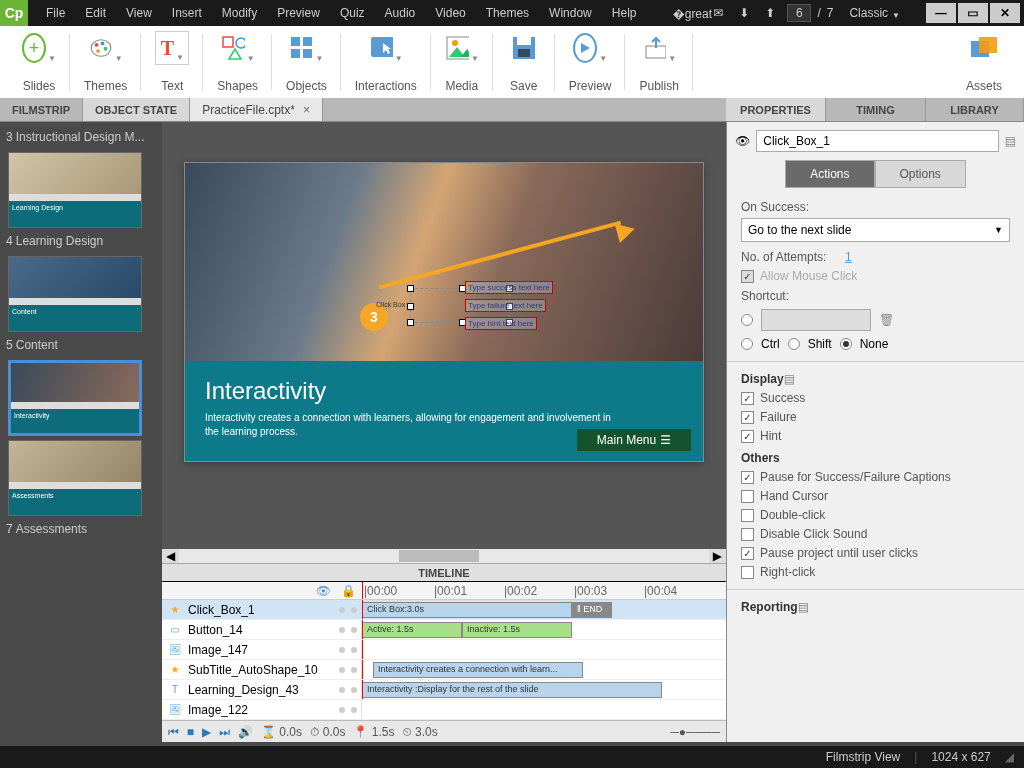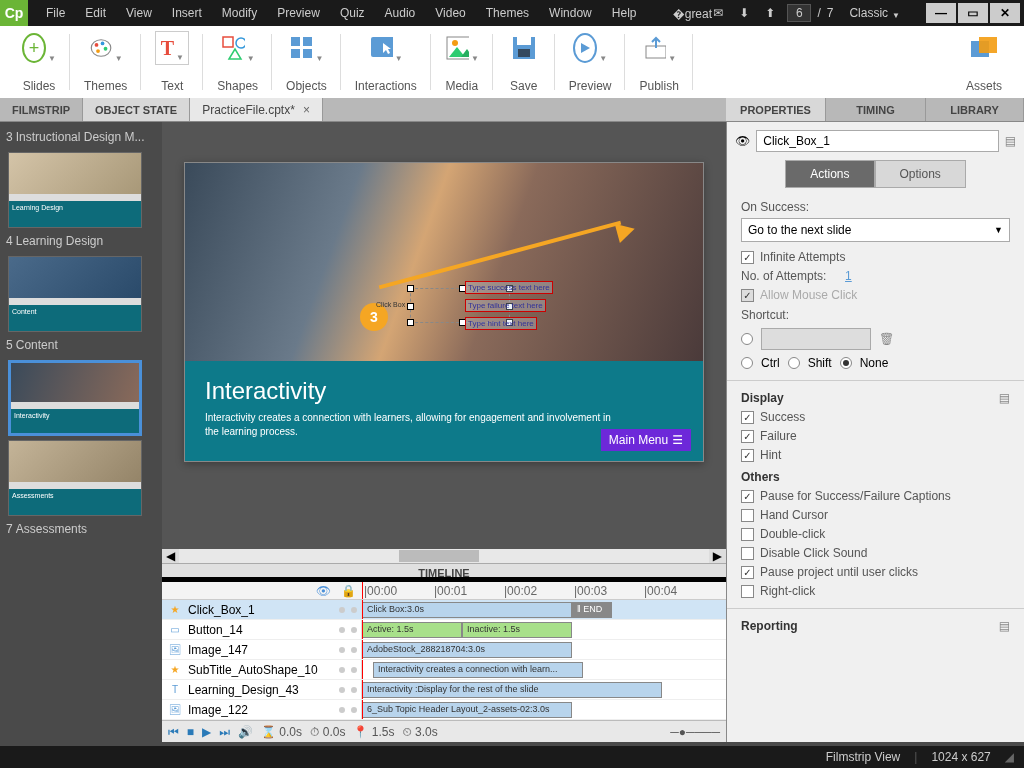--- a/index.html
+++ b/index.html
@@ -44,26 +44,26 @@
 .arrow{position:absolute;left:180px;top:50px;width:280px;height:80px}
 .arrow-line{position:absolute;width:250px;height:4px;background:#f5a623;transform:rotate(-15deg);top:40px;left:10px}
 .arrow-head{position:absolute;right:10px;top:8px;width:0;height:0;border-left:18px solid #f5a623;border-top:10px solid transparent;border-bottom:10px solid transparent;transform:rotate(-15deg)}
 .step-badge{position:absolute;left:175px;top:140px;width:28px;height:28px;background:#f5a623;border-radius:50%;color:#fff;display:flex;align-items:center;justify-content:center;font-weight:bold;font-size:14px}
 .clickbox{position:absolute;left:225px;top:125px;width:100px;height:35px;border:1px dashed #888}
 .sel-handle{position:absolute;width:7px;height:7px;background:#fff;border:1px solid #000}
 .cap{position:absolute;border:1px solid #c00;background:rgba(200,220,240,0.3);font-size:8px;color:#339;padding:1px 2px;white-space:nowrap}
 .slide-bar{position:absolute;bottom:0;left:0;right:0;height:100px;background:#0d7a8a;padding:16px 20px;color:#fff}
 .slide-title{font-size:24px;font-weight:300;margin-bottom:6px}
 .slide-desc{font-size:10px;line-height:1.4;max-width:420px}
-.main-menu-btn{position:absolute;right:12px;bottom:10px;background:#6d28d9;padding:4px 8px;color:#fff;font-size:11px;display:flex;align-items:center;gap:4px}
+.main-menu-btn{position:absolute;right:12px;bottom:10px;background:#14532d;padding:4px 20px;color:#fff;font-size:11px;display:flex;align-items:center;gap:4px}
 .hscroll{height:14px;background:#ddd;display:flex;align-items:center}
 .hscroll-track{flex:1;height:14px;background:#e8e8e8;position:relative}
 .hscroll-thumb{position:absolute;left:220px;width:80px;height:12px;background:#bbb;top:1px}
 .timeline{background:#fff;border-top:1px solid #aaa}
-.tl-header{height:18px;background:#e0e0e0;text-align:center;font-size:11px;font-weight:bold;color:#444;line-height:18px;border-bottom:5px solid #000000}
+.tl-header{height:18px;background:#e0e0e0;text-align:center;font-size:11px;font-weight:bold;color:#444;line-height:18px;border-bottom:1px solid #000000}
 .tl-ruler{height:18px;background:#f4f4f4;border-bottom:1px solid #ccc;display:flex;position:relative}
 .tl-ruler-left{width:200px;display:flex;align-items:center;justify-content:flex-end;padding-right:6px;gap:10px}
 .eye{color:#4a90d9}
 .lock{color:#4a90d9}
 .tl-ticks{flex:1;position:relative;font-size:9px;color:#666}
 .tl-tick{position:absolute;top:2px}
 .tl-row{height:20px;display:flex;border-bottom:1px solid #eee;align-items:center}
 .tl-row.sel{background:#d0e4f5}
 .tl-label{width:200px;display:flex;align-items:center;padding-left:6px;gap:6px;border-right:1px solid #ddd;height:100%}
 .tl-icon{width:14px;height:14px;display:inline-flex;align-items:center;justify-content:center;font-size:10px}
@@ -82,21 +82,21 @@
 .prop-subtab.active{background:#6a6a6a;color:#fff}
 .prop-body{padding:6px 14px}
 .prop-label{color:#555;font-size:12px;margin-bottom:4px;margin-top:6px}
 .prop-select{width:100%;height:24px;border:1px solid #aaa;background:#fff;padding:0 6px;display:flex;align-items:center;justify-content:space-between;margin-bottom:8px}
 .chk-row{display:flex;align-items:center;gap:6px;margin:5px 0;color:#555}
 .chk{width:13px;height:13px;border:1px solid #888;background:#fff;display:inline-flex;align-items:center;justify-content:center;font-size:10px}
 .chk.checked::after{content:"✓";color:#333}
 .chk.disabled{background:#ddd}
 .radio{width:12px;height:12px;border:1px solid #888;border-radius:50%;background:#fff;display:inline-flex;align-items:center;justify-content:center}
 .radio.checked::after{content:"";width:6px;height:6px;background:#333;border-radius:50%}
-.section-hdr{font-weight:bold;color:#333;margin-top:8px;margin-bottom:4px;display:flex;justify-content:space-between;align-items:center}
+.section-hdr{font-weight:bold;color:#333;margin-top:8px;margin-bottom:4px;display:flex;justify-content:flex-start;align-items:center}
 .shortcut-row{display:flex;align-items:center;gap:8px;margin:6px 0}
 .shortcut-input{width:110px;height:22px;background:#ddd;border:1px solid #aaa}
 .trash{color:#888}
 .statusbar{position:absolute;bottom:0;left:0;right:0;height:22px;background:#1a1a1a;color:#ccc;display:flex;align-items:center;justify-content:flex-end;padding:0 10px;gap:14px;font-size:11px}
 .spacer{flex:1}
 svg{display:block}
 </style>
 </head>
 <body>
 
@@ -390,21 +390,20 @@
             <div class="tl-label">
               <span class="tl-icon" style="color:#5b9bd5">🖼</span>
               <span>Image_147</span>
               <span class="tl-dots">
                 <span class="tl-dot"></span>
                 <span class="tl-dot"></span>
               </span>
             </div>
             <div class="tl-track">
               <div class="tl-playhead"></div>
-              <div class="tl-bar" style="left:0;width:210px;background:#b8d4ec">AdobeStock_288218704:3.0s</div>
             </div>
           </div>
           <div class="tl-row">
             <div class="tl-label">
               <span class="tl-icon" style="color:#f5a623">★</span>
               <span>SubTitle_AutoShape_10</span>
               <span class="tl-dots">
                 <span class="tl-dot"></span>
                 <span class="tl-dot"></span>
               </span>
@@ -429,24 +428,20 @@
             </div>
           </div>
           <div class="tl-row">
             <div class="tl-label">
               <span class="tl-icon" style="color:#5b9bd5">🖼</span>
               <span>Image_122</span>
               <span class="tl-dots">
                 <span class="tl-dot"></span>
                 <span class="tl-dot"></span>
               </span>
-            </div>
-            <div class="tl-track">
-              <div class="tl-playhead"></div>
-              <div class="tl-bar" style="left:0;width:210px;background:#b8d4ec">6_Sub Topic Header Layout_2-assets-02:3.0s</div>
             </div>
           </div>
         </div>
       <div class="tl-controls">
         <span class="tl-btn">⏮</span>
         <span class="tl-btn">■</span>
         <span class="tl-btn">▶</span>
         <span class="tl-btn">⏭</span>
         <span class="tl-btn">🔊</span>
         <span>⌛ <span>0.0s</span></span>
@@ -468,24 +463,20 @@
     <div class="prop-subtabs">
       <div class="prop-subtab active">Actions</div>
       <div class="prop-subtab">Options</div>
     </div>
     <div class="prop-body">
       <div class="prop-label">On Success:</div>
       <div class="prop-select">
           <span>Go to the next slide</span>
           <span style="font-size:9px">▼</span>
         </div>
-      <div class="chk-row">
-          <span class="chk checked"></span>
-          <span>Infinite Attempts</span>
-        </div>
       <div class="chk-row"><span>No. of Attempts:</span>&nbsp;&nbsp;<span style="color:#5b9bd5;text-decoration:underline">1</span></div>
       <div class="chk-row" style="color:#aaa">
           <span class="chk checked disabled"></span>
           <span>Allow Mouse Click</span>
         </div>
       <div class="prop-label">Shortcut:</div>
       <div class="shortcut-row">
         <span class="radio"></span>
         <div class="shortcut-input"></div>
         <span class="trash">🗑</span>

